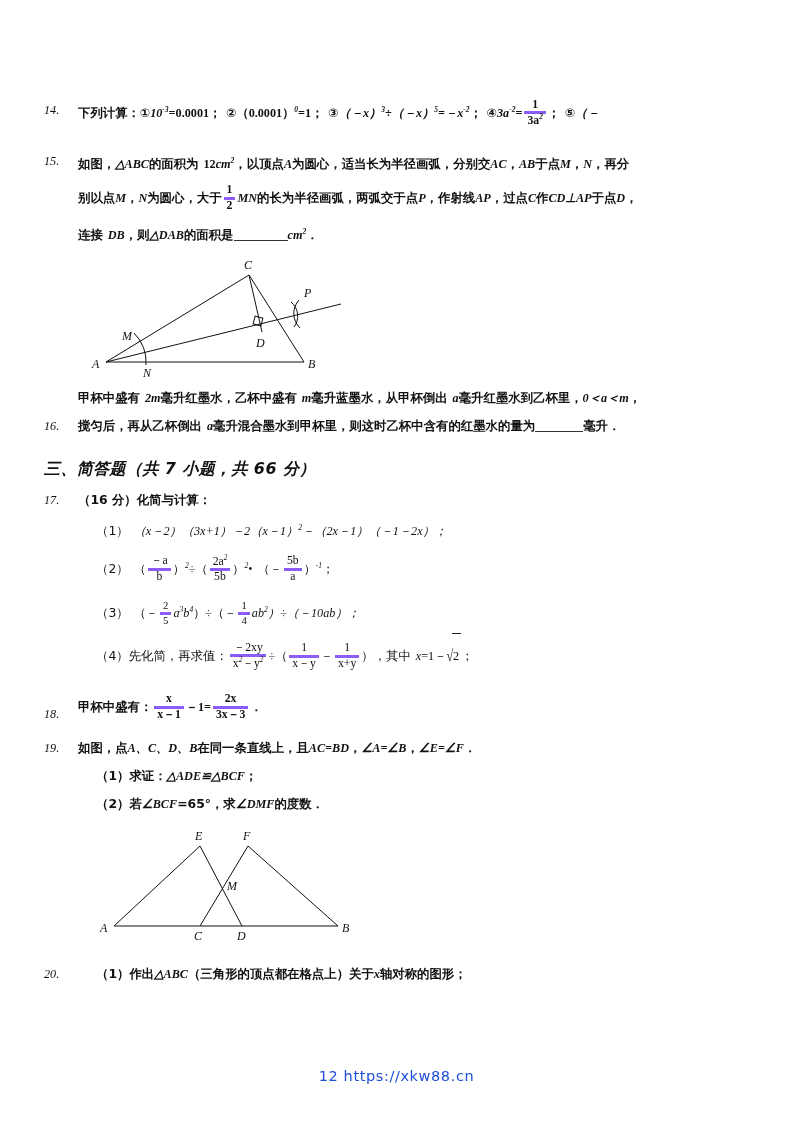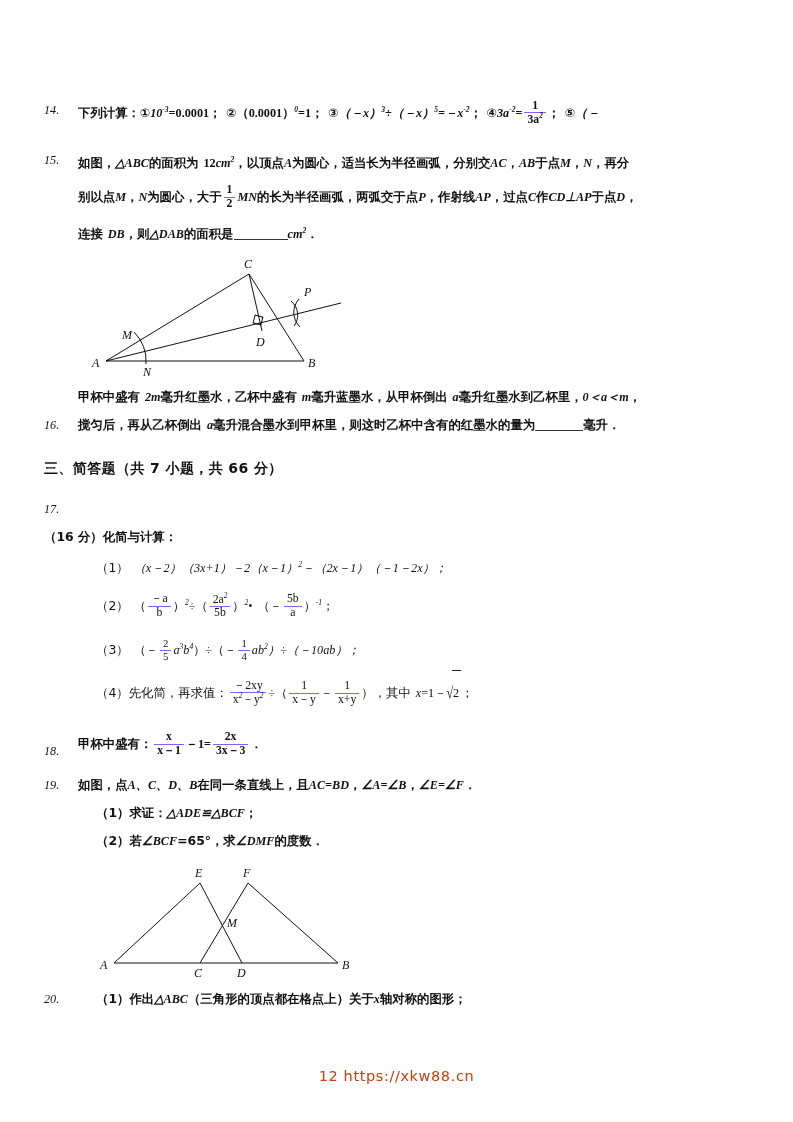--- a/index.html
+++ b/index.html
@@ -70,49 +70,50 @@
     display: inline-block;
     vertical-align: middle;
     text-align: center;
     font-size: 0.96em;
     line-height: 1.08;
     margin: 0 2px;
     position: relative;
     top: -1px;
   }
   .frac .num { display: block; padding: 0 3px; }
-  .frac .den { display: block; padding: 0 3px; border-top: 1px solid #8b5cf6; }
+  .frac .den { display: block; padding: 0 3px; border-top: 3px solid #8b5cf6; }
   .frac.sm { font-size: 0.88em; }
   
   .sqrt {
     display: inline-block;
     border-top: 1px solid #222;
     padding: 0 2px 0 1px;
     margin-left: -1px;
   }
   .radical { display: inline-block; transform: scaleY(1.35); }
   
   .sect {
     font-family: "DejaVu Sans", "Liberation Sans", sans-serif;
     font-weight: bold;
-    font-size: 14px;
+    font-size: 16px;
     line-height: 30px;
     letter-spacing: 0.4px;
+    font-style: italic;
   }
   
   .fig { position: relative; }
   .fig svg { display: block; }
   
   .footer {
     position: absolute;
     left: 0;
     top: 1068px;
     width: 793px;
     text-align: center;
-    color: #c2410c;
+    color: #1d4ed8;
     font-size: 14.5px;
     font-family: "DejaVu Sans", "Liberation Sans", sans-serif;
     letter-spacing: 0.6px;
   }
   .sp { display: inline-block; width: 5px; }
   .circnum {
     display: inline-block;
     font-family: "DejaVu Sans", sans-serif;
     font-size: 12px;
   }
@@ -187,21 +188,21 @@
           <span class="cjk">甲杯中盛有</span><span class="sp"></span><span class="mit">2m</span><span class="cjk">毫升红墨水，乙杯中盛有</span><span class="sp"></span><span class="mit">m</span><span class="cjk">毫升蓝墨水，从甲杯倒出</span><span class="sp"></span><span class="mit">a</span><span class="cjk">毫升红墨水到乙杯里，</span><span class="mit">0＜a＜m</span><span class="cjk">，</span>
         </div>
         <div class="line">
           <span class="cjk">搅匀后，再从乙杯倒出</span><span class="sp"></span><span class="mit">a</span><span class="cjk">毫升混合墨水到甲杯里，则这时乙杯中含有的红墨水的量为</span><span class="blank short"></span><span class="cjk">毫升．</span>
         </div>
       </div>
     </div>
 
     <div class="sect" style="margin-top:14px;">三、简答题（共 7 小题，共 66 分）</div>
 
-    <div class="qrow" style="margin-top:12px;flex-direction:column;">
+    <div class="qrow" style="margin-top:2px;">
       <div class="qnum mit">17.</div>
       <div class="qbody">
         <div class="line cjk">（16 分）化简与计算：</div>
       </div>
     </div>
 
     <div class="line indent2">
       <span class="cjk">（1）</span><span class="sp"></span><span class="mit">（x－2）（3x+1）－2（x－1）</span><sup class="up">2</sup><span class="mit">－（2x－1）（－1－2x）；</span>
     </div>
 
@@ -256,21 +257,21 @@
           <text x="153" y="14">F</text>
           <text x="137" y="64">M</text>
           <text x="10" y="106">A</text>
           <text x="104" y="114">C</text>
           <text x="147" y="114">D</text>
           <text x="252" y="106">B</text>
         </g>
       </svg>
     </div>
 
-    <div class="qrow" style="margin-top:4px;">
+    <div class="qrow" style="margin-top:16px;">
       <div class="qnum mit">20.</div>
       <div class="qbody">
         <div class="line" style="margin-left:18px;">
           <span class="cjk">（1）</span><span class="cjk">作出</span><span class="mit">△ABC</span><span class="cjk">（三角形的顶点都在格点上）关于</span><span class="mit">x</span><span class="cjk">轴对称的图形；</span>
         </div>
       </div>
     </div>
 
   </div>
 

